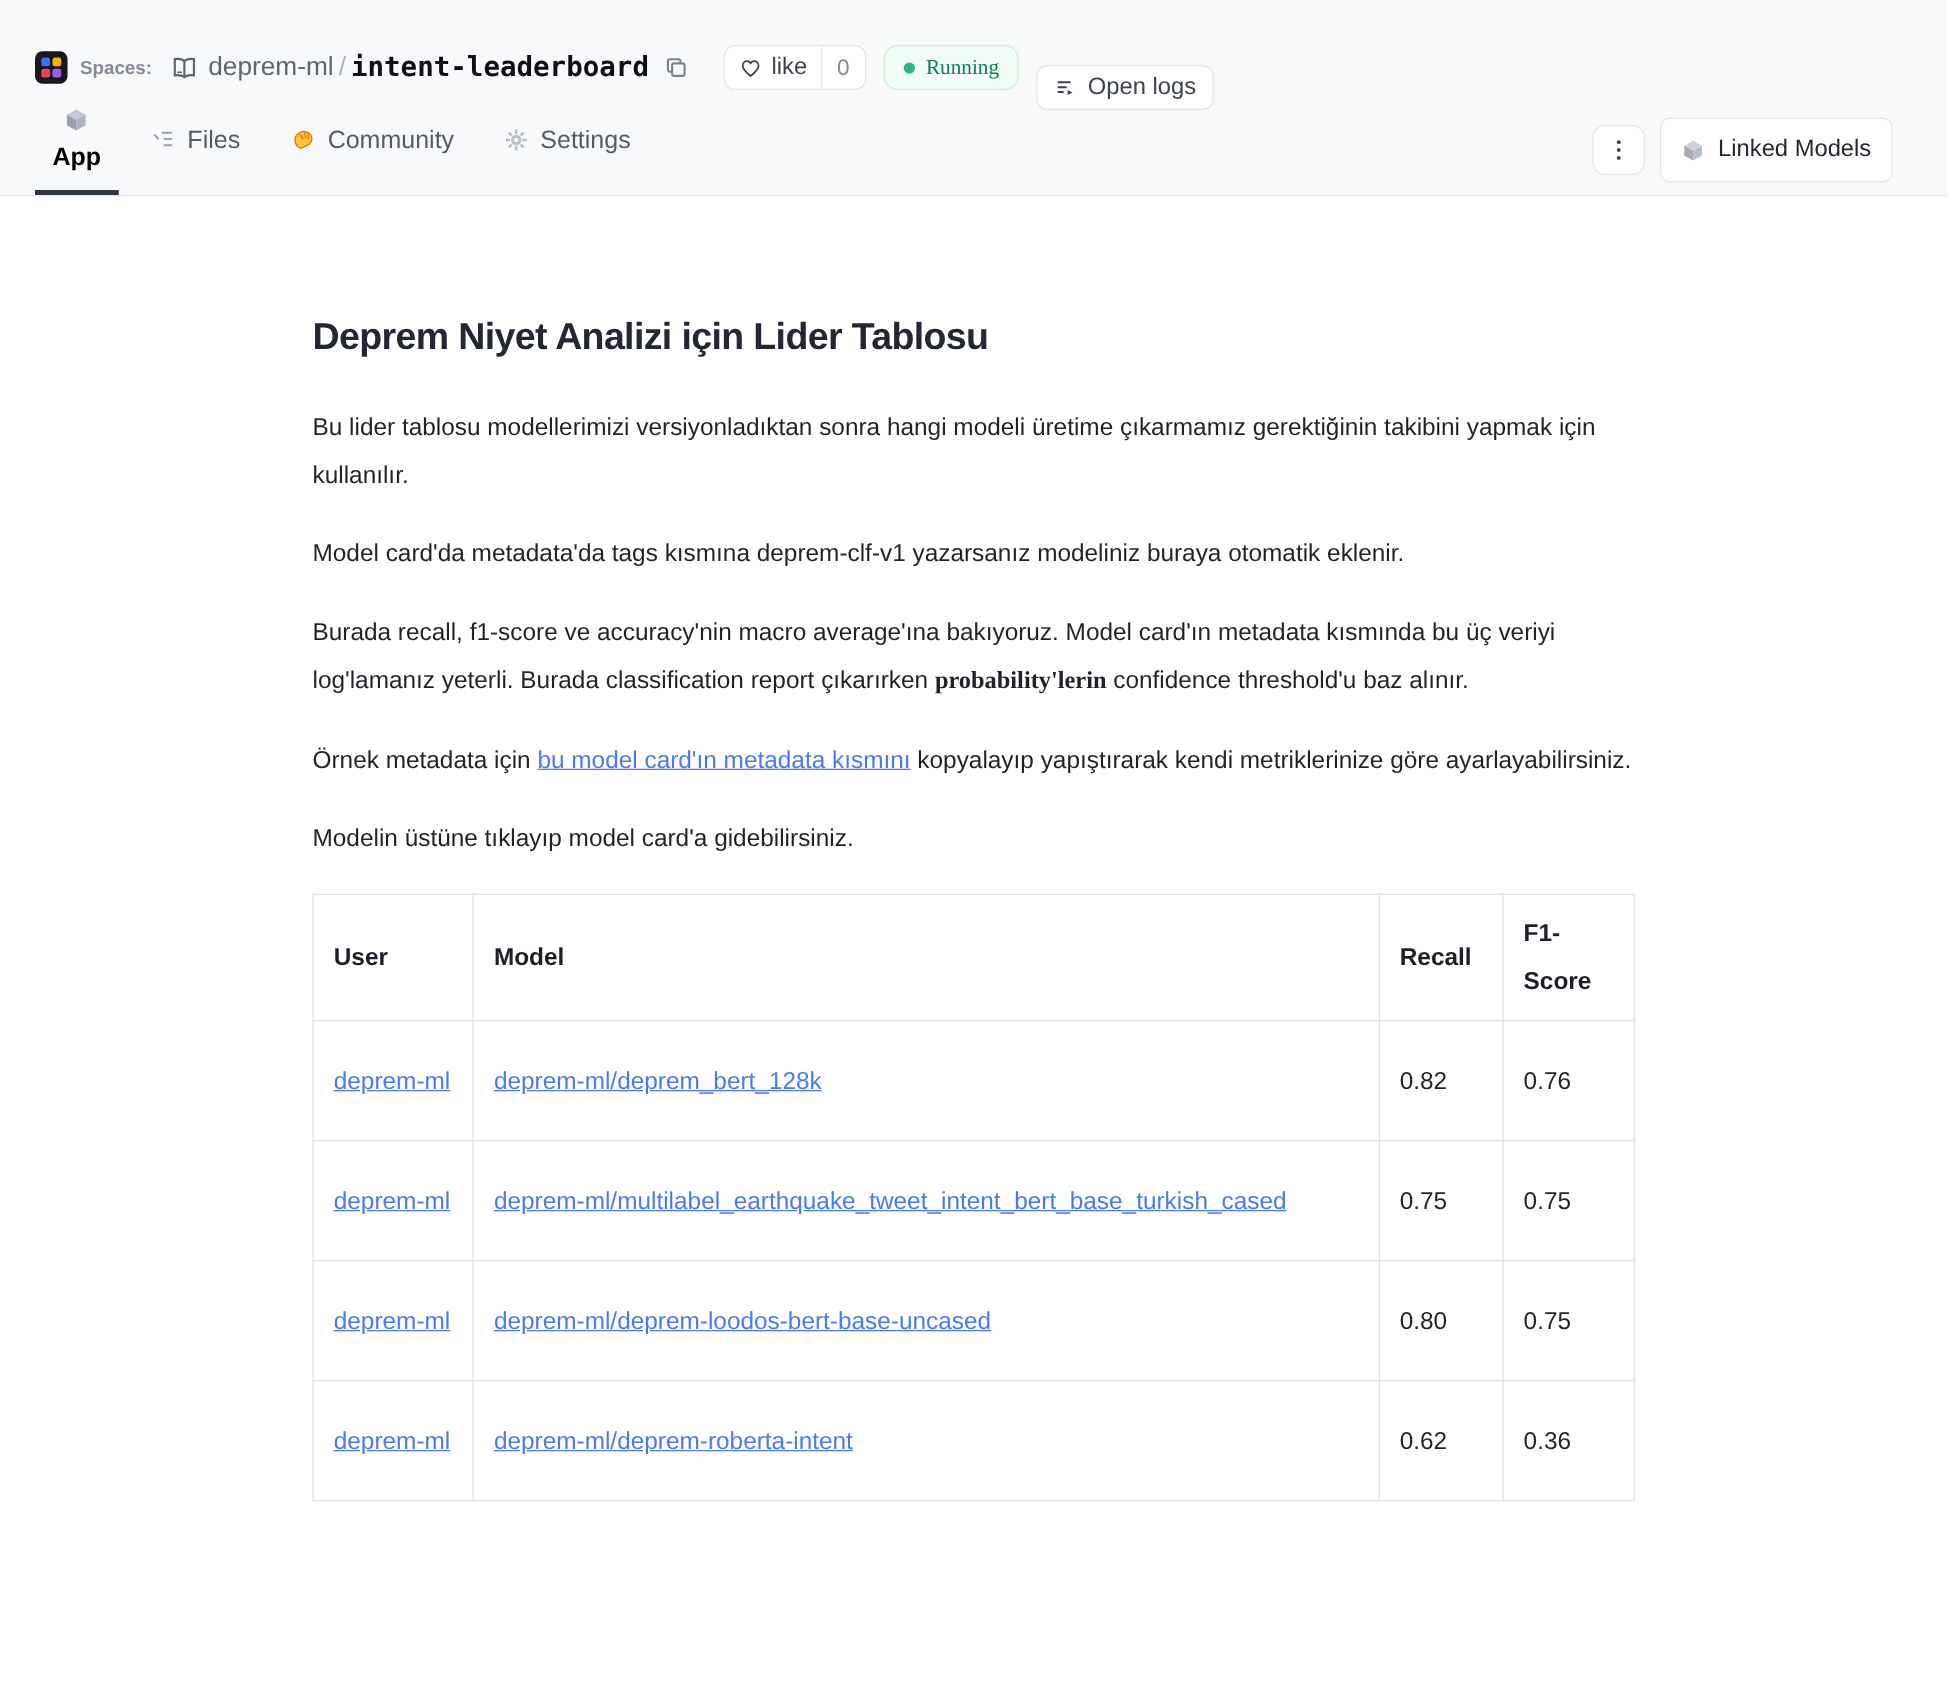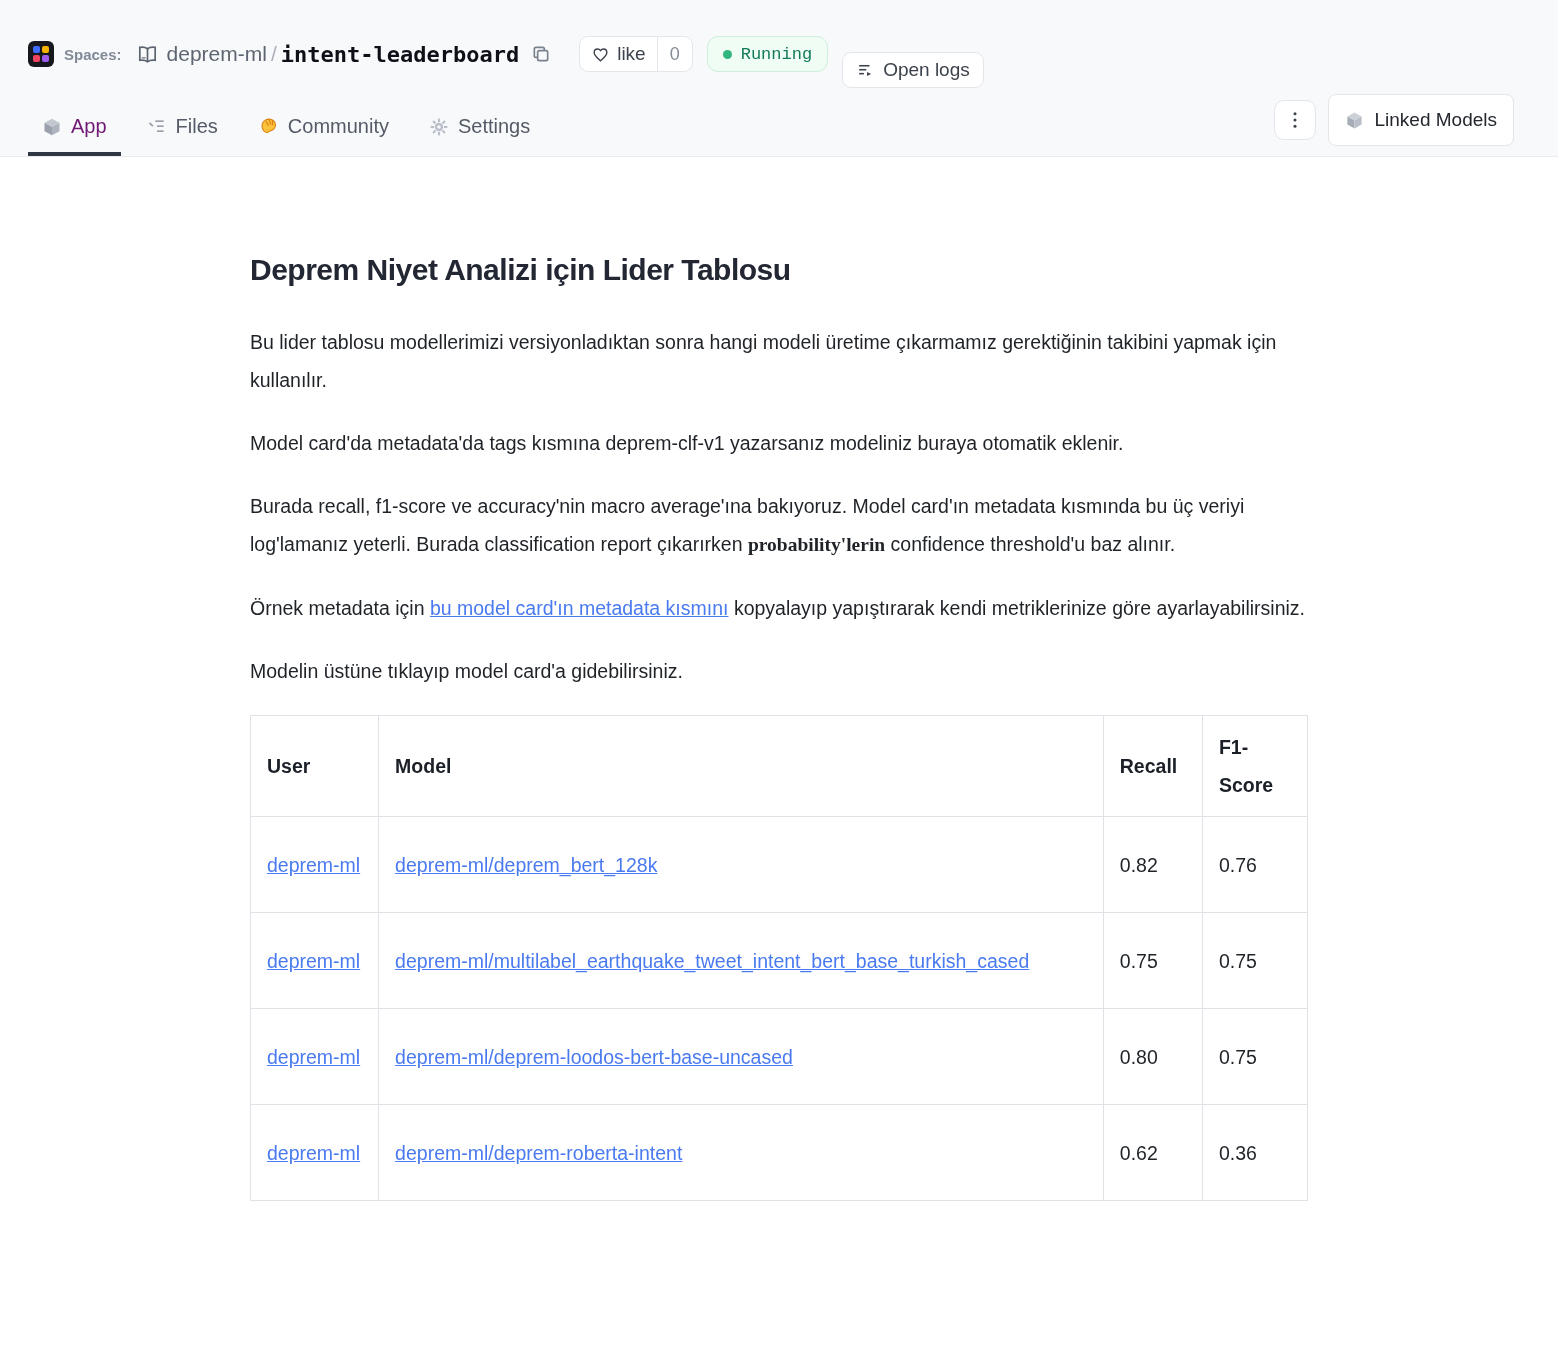--- a/index.html
+++ b/index.html
@@ -25,30 +25,30 @@
   .hdr-actions { display:flex; align-items:center; gap:14px; margin-left:26px; }
   .like-group { display:flex; align-items:stretch; background:#ffffff; border:1px solid #e3e6ea;
                 border-radius:9px; overflow:hidden; height:36px; }
   .like-main { display:flex; align-items:center; gap:7px; padding:0 11px; font-size:19px; color:#3d434c;
                background:none; border:none; cursor:pointer; font-family:inherit; }
   .like-count { display:flex; align-items:center; padding:0 12px; border-left:1px solid #e3e6ea;
                 font-size:18px; color:#868d99; background:none; border-top:none; border-right:none;
                 border-bottom:none; cursor:pointer; font-family:inherit; }
   .running-badge { display:flex; align-items:center; gap:9px; height:36px; padding:0 15px;
                    background:#f0fdf4; border:1px solid #cdeed9; border-radius:11px;
-                   font-family:Liberation Mono, monospace; font-size:17px; color:#13795b; cursor:pointer; }
+                   font-family:Liberation Serif, serif; font-size:17px; color:#13795b; cursor:pointer; }
   .running-dot { width:9px; height:9px; border-radius:50%; background:#31b57f; }
   .logs-btn { display:flex; align-items:center; gap:8px; height:36px; padding:0 13px; background:#ffffff;
               border:1px solid #e3e6ea; border-radius:9px; font-size:19px; color:#3d434c; cursor:pointer; font-family:inherit;margin-top:32px; }
 
   .row2 { display:flex; align-items:flex-end; justify-content:space-between; padding:0 44px 0 28px; height:62px; }
   .tabs { display:flex; align-items:stretch; gap:12px; }
   .tab { display:flex; align-items:center; gap:9px; padding:0 14px 14px 14px; font-size:20px; color:#545b66;
          background:none; border:none; border-bottom:4px solid transparent; cursor:pointer; font-family:inherit; }
-  .tab.active { color:#701a75; font-weight:400; border-bottom-color:#2f3744; }
+  .tab.active { color:#000000; font-weight:700; border-bottom-color:#2f3744;flex-direction:column; }
   .row2-right { display:flex; align-items:center; gap:12px; padding-bottom:10px; }
   .kebab-btn { width:42px; height:40px; background:#ffffff; border:1px solid #e3e6ea; border-radius:10px;
                display:flex; align-items:center; justify-content:center; cursor:pointer; }
   .linked-btn { display:flex; align-items:center; gap:10px; height:52px; padding:0 16px; background:#ffffff;
                 border:1px solid #e3e6ea; border-radius:8px; font-size:19px; color:#23272e; cursor:pointer; font-family:inherit; }
 
   
   .content { max-width:1058px; margin:0 auto; padding-top:96px; padding-bottom:56px; }
   h1 { font-size:30px; font-weight:800; color:#222733; letter-spacing:-0.5px; margin-bottom:36px; }
   .content p { font-size:19.5px; line-height:38px; color:#1f2328; margin-bottom:25px; }

